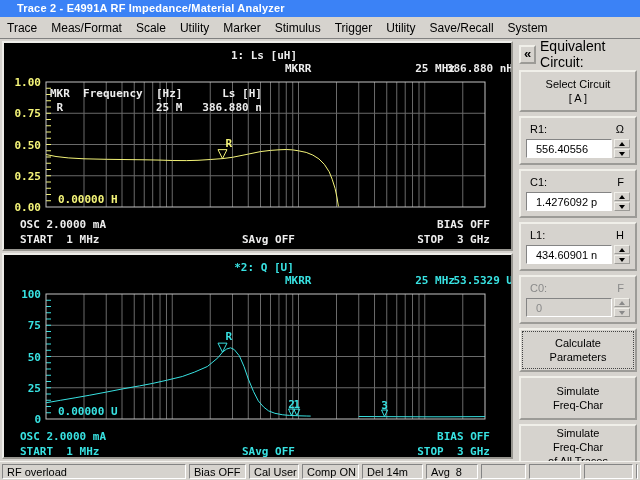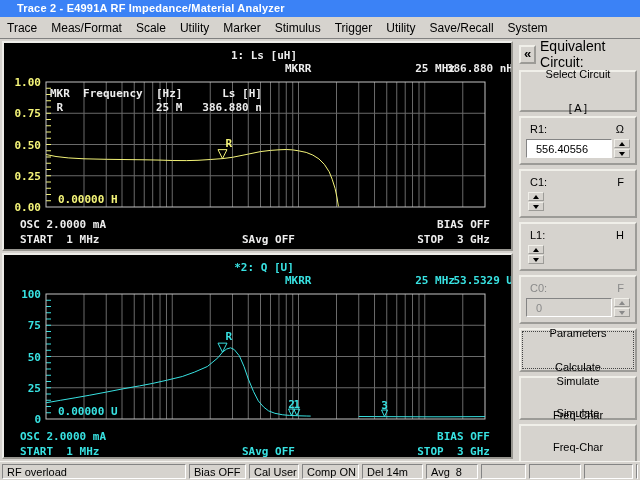--- a/index.html
+++ b/index.html
@@ -28,21 +28,21 @@
   
   .side-panel{position:absolute;left:516px;top:39px;width:124px;height:422px;
     background:#d6d3ce;padding:2px;box-sizing:border-box;}
   .sp-header{display:flex;align-items:center;height:22px;margin:2px 0 5px;}
   .collapse-btn{width:19px;height:19px;border:2px outset #f0efe9;background:#d6d3ce;
     font-size:13px;font-weight:bold;text-align:center;line-height:14px;margin:0 4px 0 1px;
     padding:0;font-family:"Liberation Sans",sans-serif;}
   .sp-title{font-size:14px;}
   .sp-button{width:118px;border:2px outset #f0efe9;background:#d6d3ce;text-align:center;
     font-size:11px;color:#000;display:flex;flex-direction:column;justify-content:center;
-    box-sizing:border-box;margin:0 0 4px 1px;line-height:14px;font-family:"Liberation Sans",sans-serif;gap:20px;}
+    box-sizing:border-box;margin:0 0 4px 1px;line-height:14px;font-family:"Liberation Sans",sans-serif;}
   #select-circuit-btn{height:42px;}
   #calc-btn{height:44px;outline:1px dotted #444;outline-offset:-4px;}
   #sim-btn{height:44px;}
   #simall-btn{height:46px;}
 
   .fieldbox{width:118px;border:2px outset #f0efe9;background:#d6d3ce;
     padding:3px 5px 5px;box-sizing:border-box;margin:0 0 4px 1px;}
   .fieldrow1{display:flex;justify-content:space-between;font-size:11px;
     padding:2px 6px 4px 4px;}
   .fieldrow2{display:flex;align-items:center;}
@@ -280,37 +280,39 @@
         </span>
       </div>
     </div>
 
     <div class="fieldbox">
       <div class="fieldrow1">
         <span>C1:</span>
         <span>F</span>
       </div>
       <div class="fieldrow2">
+        <input class="fieldinput" value="1.4276092 p" style="">
         <span class="spinner">
           <button class="spin-btn">
               <i class="tri-up"></i>
             </button>
           <button class="spin-btn">
               <i class="tri-down"></i>
             </button>
         </span>
       </div>
     </div>
 
     <div class="fieldbox">
       <div class="fieldrow1">
         <span>L1:</span>
         <span>H</span>
       </div>
       <div class="fieldrow2">
+        <input class="fieldinput" value="434.60901 n" style="">
         <span class="spinner">
           <button class="spin-btn">
               <i class="tri-up"></i>
             </button>
           <button class="spin-btn">
               <i class="tri-down"></i>
             </button>
         </span>
       </div>
     </div>
@@ -327,22 +329,22 @@
               <i class="tri-up"></i>
             </button>
           <button class="spin-btn" disabled="">
               <i class="tri-down"></i>
             </button>
         </span>
       </div>
     </div>
 
     <button class="sp-button" id="calc-btn">
+      <span>Calculate</span>
       <span>Parameters</span>
-      <span>Calculate</span>
     </button>
 
     <button class="sp-button" id="sim-btn">
       <span>Simulate</span>
       <span>Freq-Char</span>
     </button>
 
     <button class="sp-button" id="simall-btn">
       <span>Simulate</span>
       <span>Freq-Char</span>

